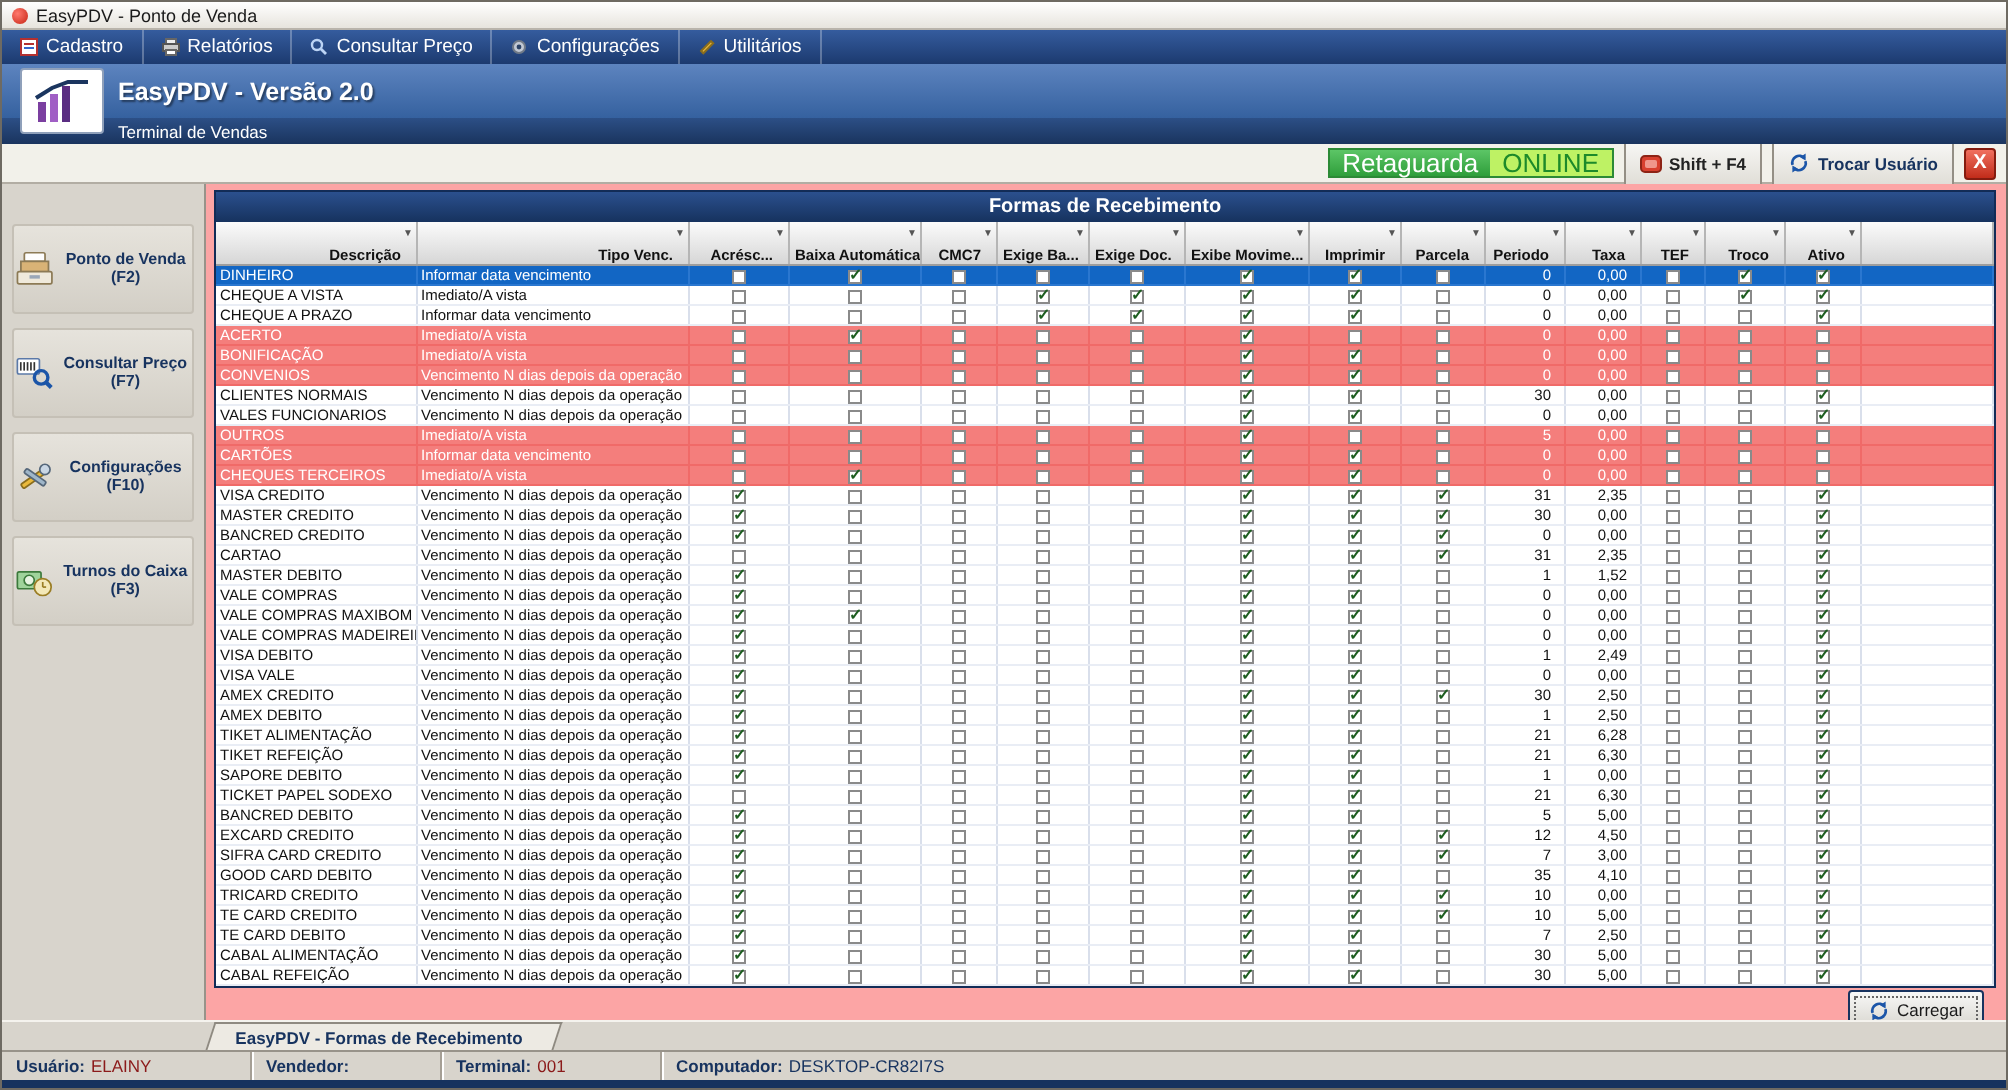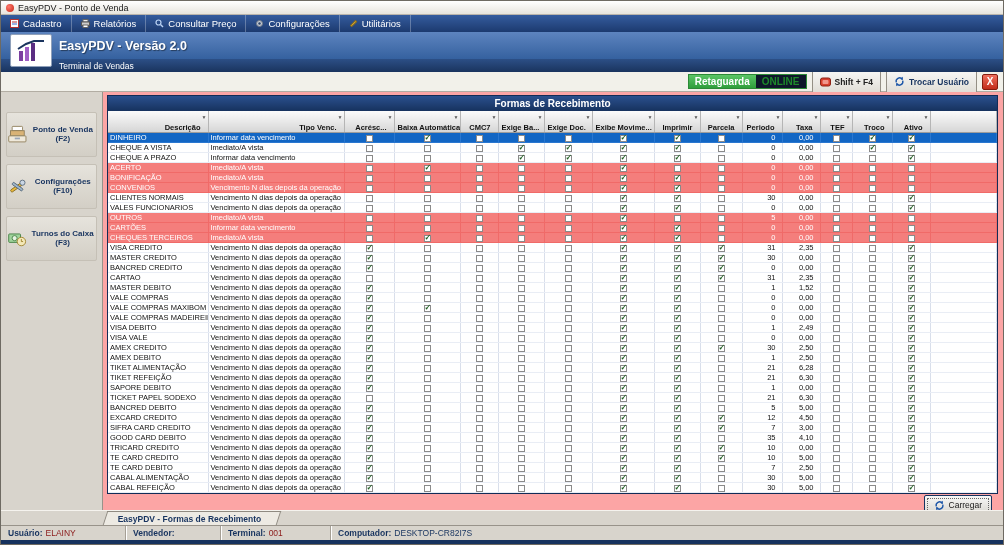--- a/index.html
+++ b/index.html
@@ -26,23 +26,23 @@
                padding-left:58px; }
   .appheader-title { color:#fff; font-weight:bold; font-size:12.5px; text-shadow:1px 1px 1px rgba(0,0,0,.45); }
   .subheader { height:13px; background:linear-gradient(#2c4f86,#1a345e); color:#fff; font-size:8.5px;
                display:flex; align-items:center; padding-left:58px;text-align:right; }
   .logo { position:absolute; left:9px; top:2px; width:42px; height:33px; background:#fff;
           border:1px solid #8fa0ba; border-radius:2px; display:flex; align-items:center; justify-content:center; }
 
   
   .toolbar { height:20px; background:#f2f1ea; border-bottom:1px solid #b2ada3; display:flex; align-items:center;
              justify-content:flex-end; gap:5px; padding:0 5px; flex:0 0 auto; }
-  .retaguarda { display:flex; height:15px; border:1px solid #2c8a36; font-size:10px; font-weight:bold; }
+  .retaguarda { display:flex; height:15px; border:1px solid #2c8a36; font-size:13px; font-weight:normal; }
   .retaguarda .lab { background:linear-gradient(#5cc566,#2f9e3b); color:#fff; padding:0 6px; display:flex; align-items:center; }
-  .retaguarda .status { background:#0f172a; color:#1d8a2a; padding:0 6px; display:flex; align-items:center; }
+  .retaguarda .status { background:#bef264; color:#1d8a2a; padding:0 6px; display:flex; align-items:center; }
   .tb-btn { height:32px; display:flex; align-items:center; gap:4px; padding:0 7px;
             background:linear-gradient(#fcfcfb,#dbd8d0); border:1px solid #948f85; border-radius:2px;
             font-size:8.5px; font-weight:bold; color:#222; }
   .tb-btn.trocar { color:#17335f; }
   .close-btn { width:16px; height:16px; background:linear-gradient(#f0705f,#c12c1a); border:1px solid #841c0f;
                color:#fff; font-weight:bold; font-size:10px; line-height:1; display:flex; align-items:center;
                justify-content:center; border-radius:2px; }
 
   
   .main { flex:1 1 auto; display:flex; min-height:0; }
@@ -195,20 +195,35 @@
 
     <div class="sidebar">
       <div class="side-btn">
         <svg width="24" height="22" viewBox="0 0 24 22">
           <rect x="6" y="1" width="12" height="5" rx="1" fill="#fdfdfd" stroke="#8c7a55"></rect>
           <rect x="4" y="6" width="16" height="6" fill="#d9b376" stroke="#8c7a55"></rect>
           <rect x="2" y="12" width="20" height="7" rx="1" fill="#efe9db" stroke="#8c7a55"></rect>
           <rect x="9" y="14" width="6" height="2" fill="#9aa7b8"></rect>
         </svg>
         <span class="lab">Ponto de Venda (F2)</span>
+      </div>
+      <div class="side-btn">
+        <svg width="24" height="22" viewBox="0 0 24 22">
+          <rect x="2" y="2" width="13" height="9" rx="1" fill="#fff" stroke="#5b79a8"></rect>
+          <g stroke="#333">
+              <line x1="4" y1="4" x2="4" y2="9"></line>
+              <line x1="6" y1="4" x2="6" y2="9"></line>
+              <line x1="8" y1="4" x2="8" y2="9"></line>
+              <line x1="10" y1="4" x2="10" y2="9"></line>
+              <line x1="12" y1="4" x2="12" y2="9"></line>
+            </g>
+          <circle cx="16" cy="13" r="4" fill="none" stroke="#1b55a8" stroke-width="2"></circle>
+          <line x1="19" y1="16" x2="22" y2="19" stroke="#1b55a8" stroke-width="2.4"></line>
+        </svg>
+        <span class="lab">Consultar Preço (F7)</span>
       </div>
       <div class="side-btn">
         <svg width="24" height="22" viewBox="0 0 24 22">
           <rect x="3" y="10" width="16" height="3" rx="1" fill="#e9b93c" stroke="#8a6d1d" transform="rotate(-35 11 11)"></rect>
           <rect x="5" y="9" width="14" height="3" rx="1" fill="#9fb6c9" stroke="#55677a" transform="rotate(35 12 11)"></rect>
           <circle cx="18" cy="6" r="3" fill="#c9d6e4" stroke="#55677a"></circle>
         </svg>
         <span class="lab">Configurações (F10)</span>
       </div>
       <div class="side-btn">

